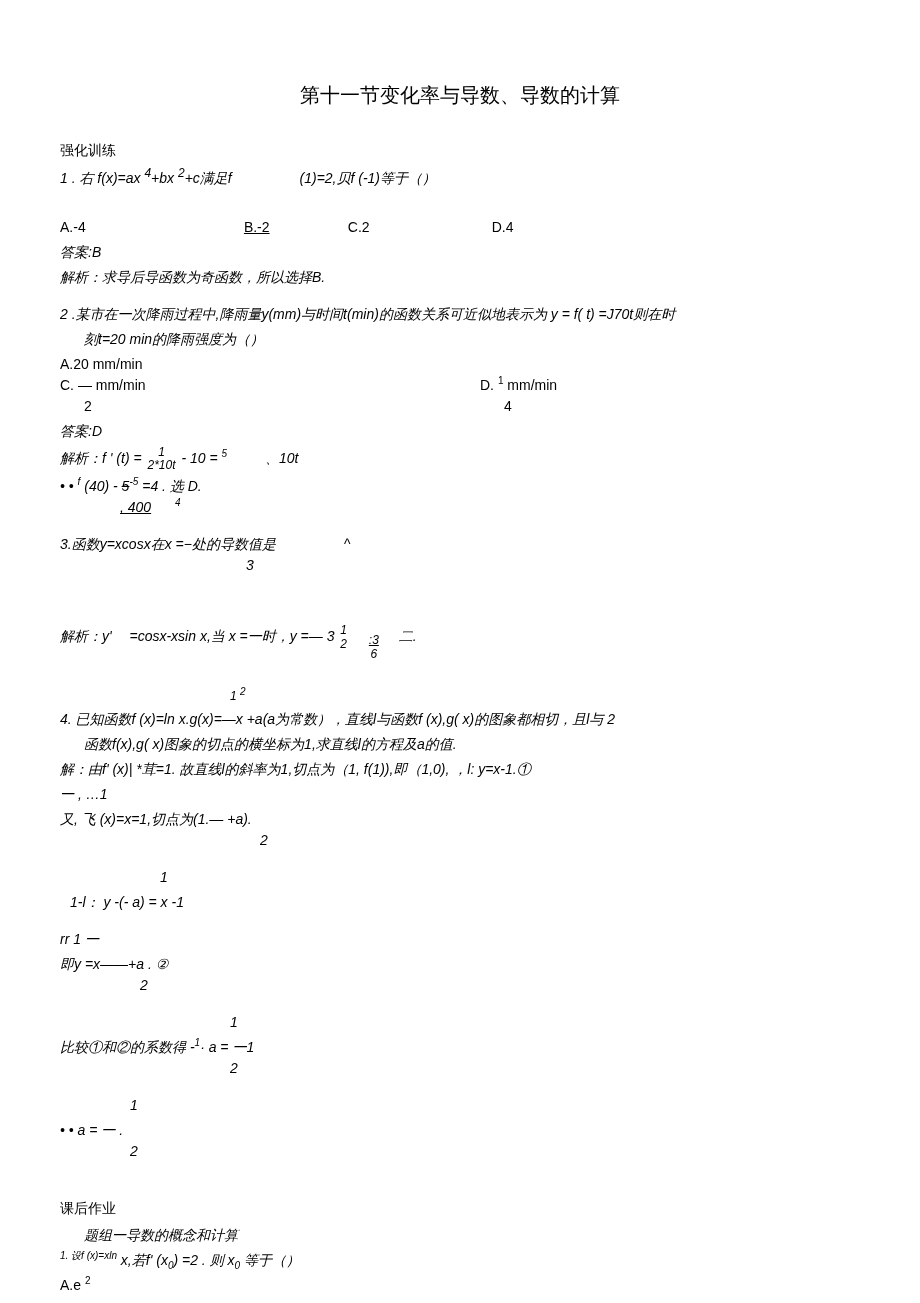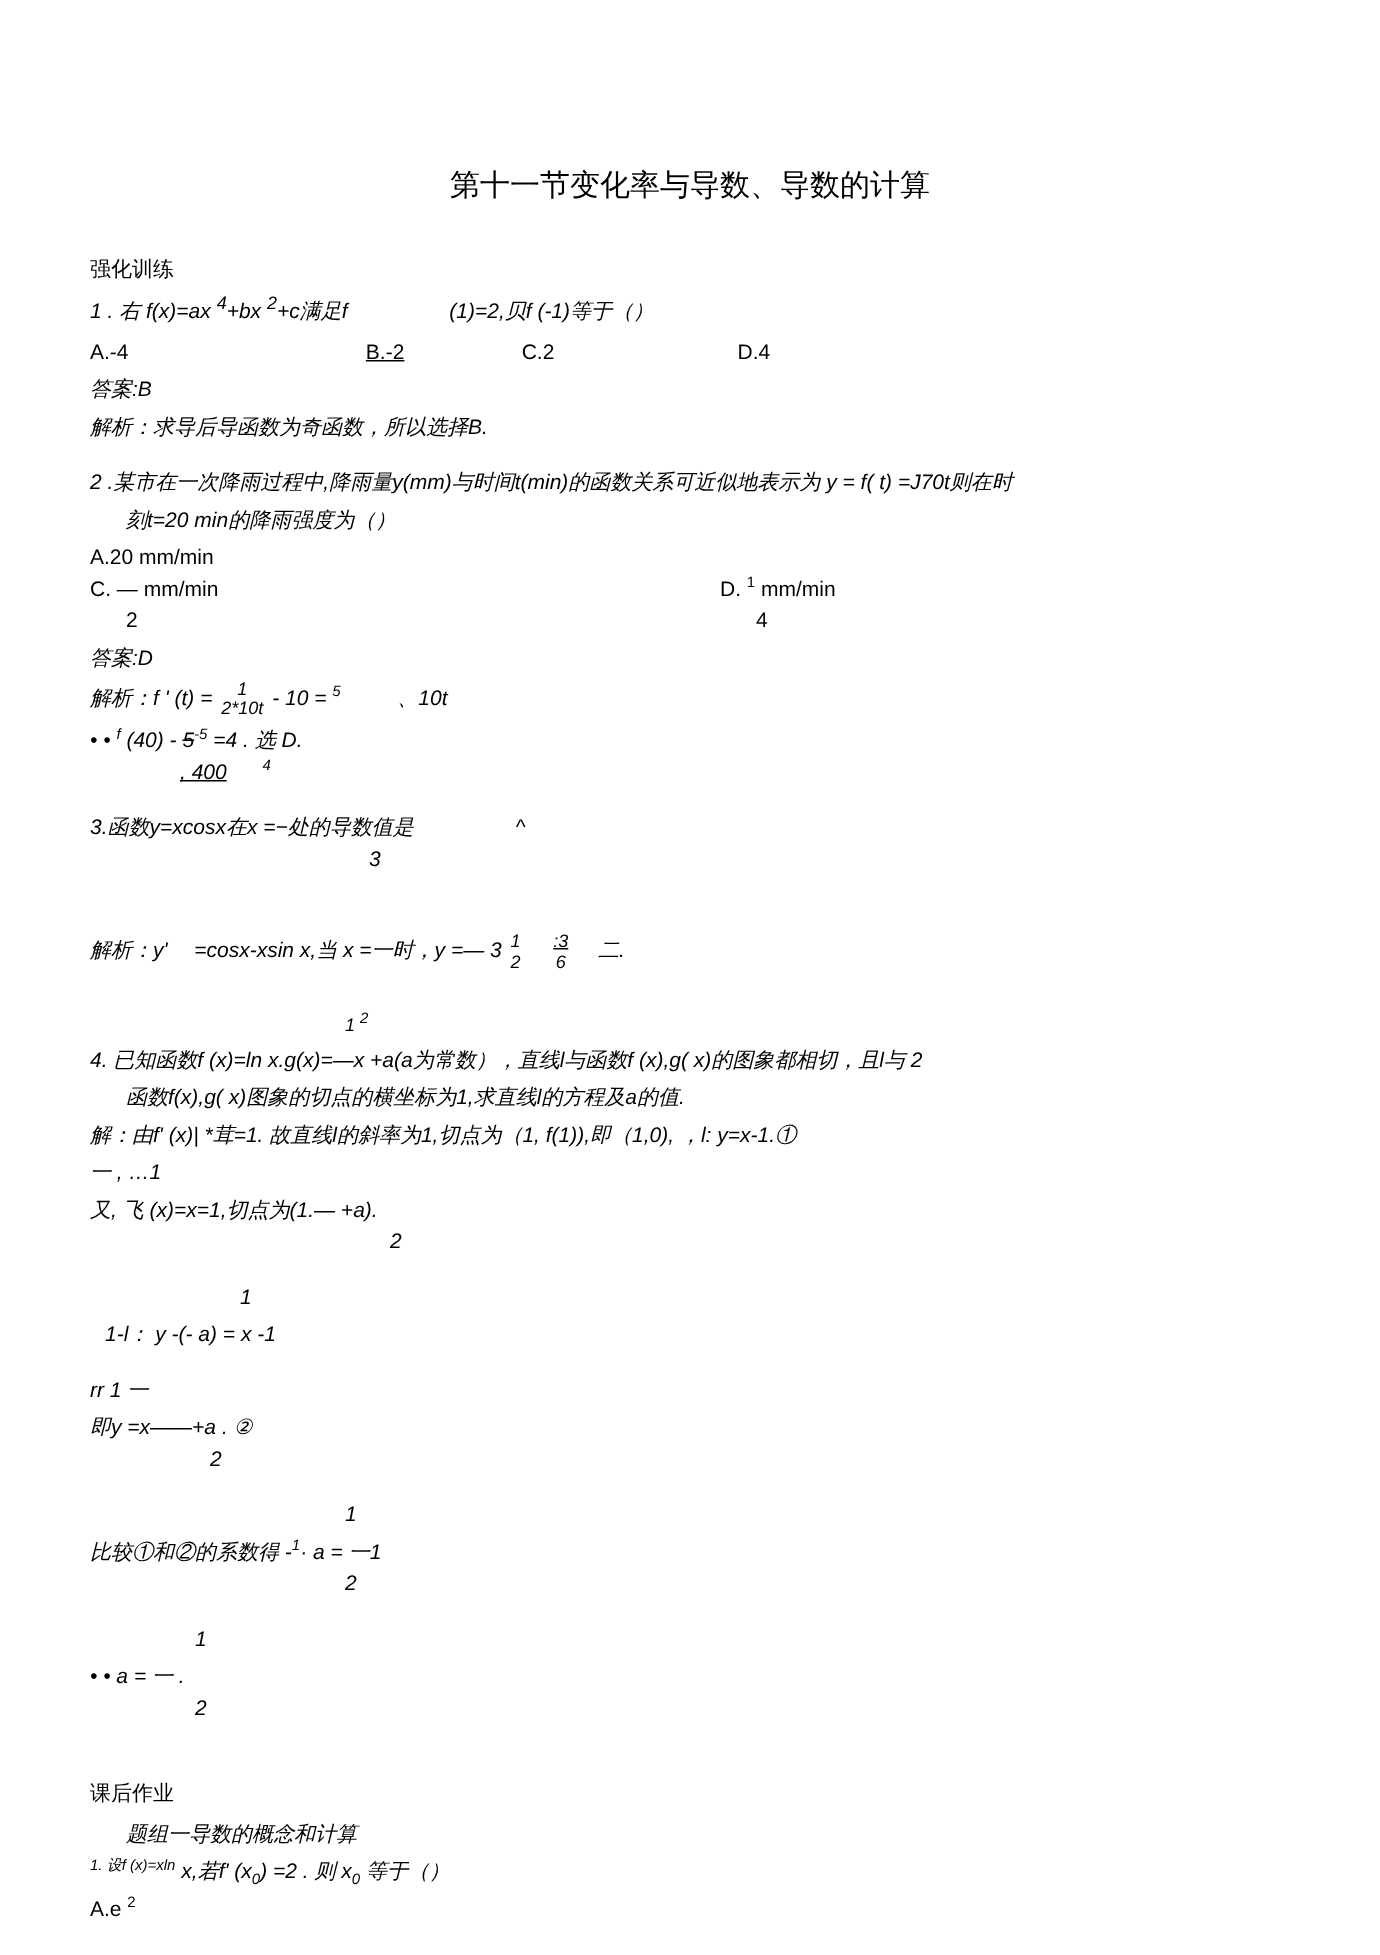--- a/index.html
+++ b/index.html
@@ -9,58 +9,57 @@
     background: #fff;
     margin: 0;
     padding: 80px 60px 40px 60px;
     width: 800px;
     line-height: 1.5;
   }
   .title {
     text-align: center;
     font-size: 20px;
     margin-bottom: 30px;
-    margin-top: 29px;
   }
   .section-label {
     margin: 14px 0 6px 0;
   }
   .q-line {
     margin: 4px 0;
     font-style: italic;
   }
   .options {
     margin: 4px 0;
   }
   .opt {
     display: inline-block;
   }
   .opt-a { width: 180px; }
   .opt-b { width: 100px; text-decoration: underline; }
-  .opt-c { width: 140px; }
+  .opt-c { width: 140px; margin-top: 22px; }
   .opt-d { width: 120px; }
   .two-col {
     display: flex;
   }
   .col-l { width: 420px; }
   .col-r { flex: 1; }
   .indent { margin-left: 24px; }
   .fraction {
     display: inline-block;
     vertical-align: middle;
     text-align: center;
     font-size: 12px;
     line-height: 1.1;
     padding: 0 2px;
   }
   .fraction .num { display:block; }
   .fraction .den { display:block; border-top:1px solid #000; }
   .sup { font-size: 10px; vertical-align: super; line-height:0; }
   .sub { font-size: 10px; vertical-align: sub; line-height:0; }
-  .under { text-decoration: underline; }
+  .under { text-decoration: underline; margin-top: 20px; }
   .strike { text-decoration: line-through; }
   .spacer-sm { height: 8px; }
   .spacer-md { height: 18px; }
   .spacer-lg { height: 30px; }
   .stack {
     display:inline-block;
     vertical-align: middle;
     text-align:center;
     line-height:1.0;
     font-size:12px;

